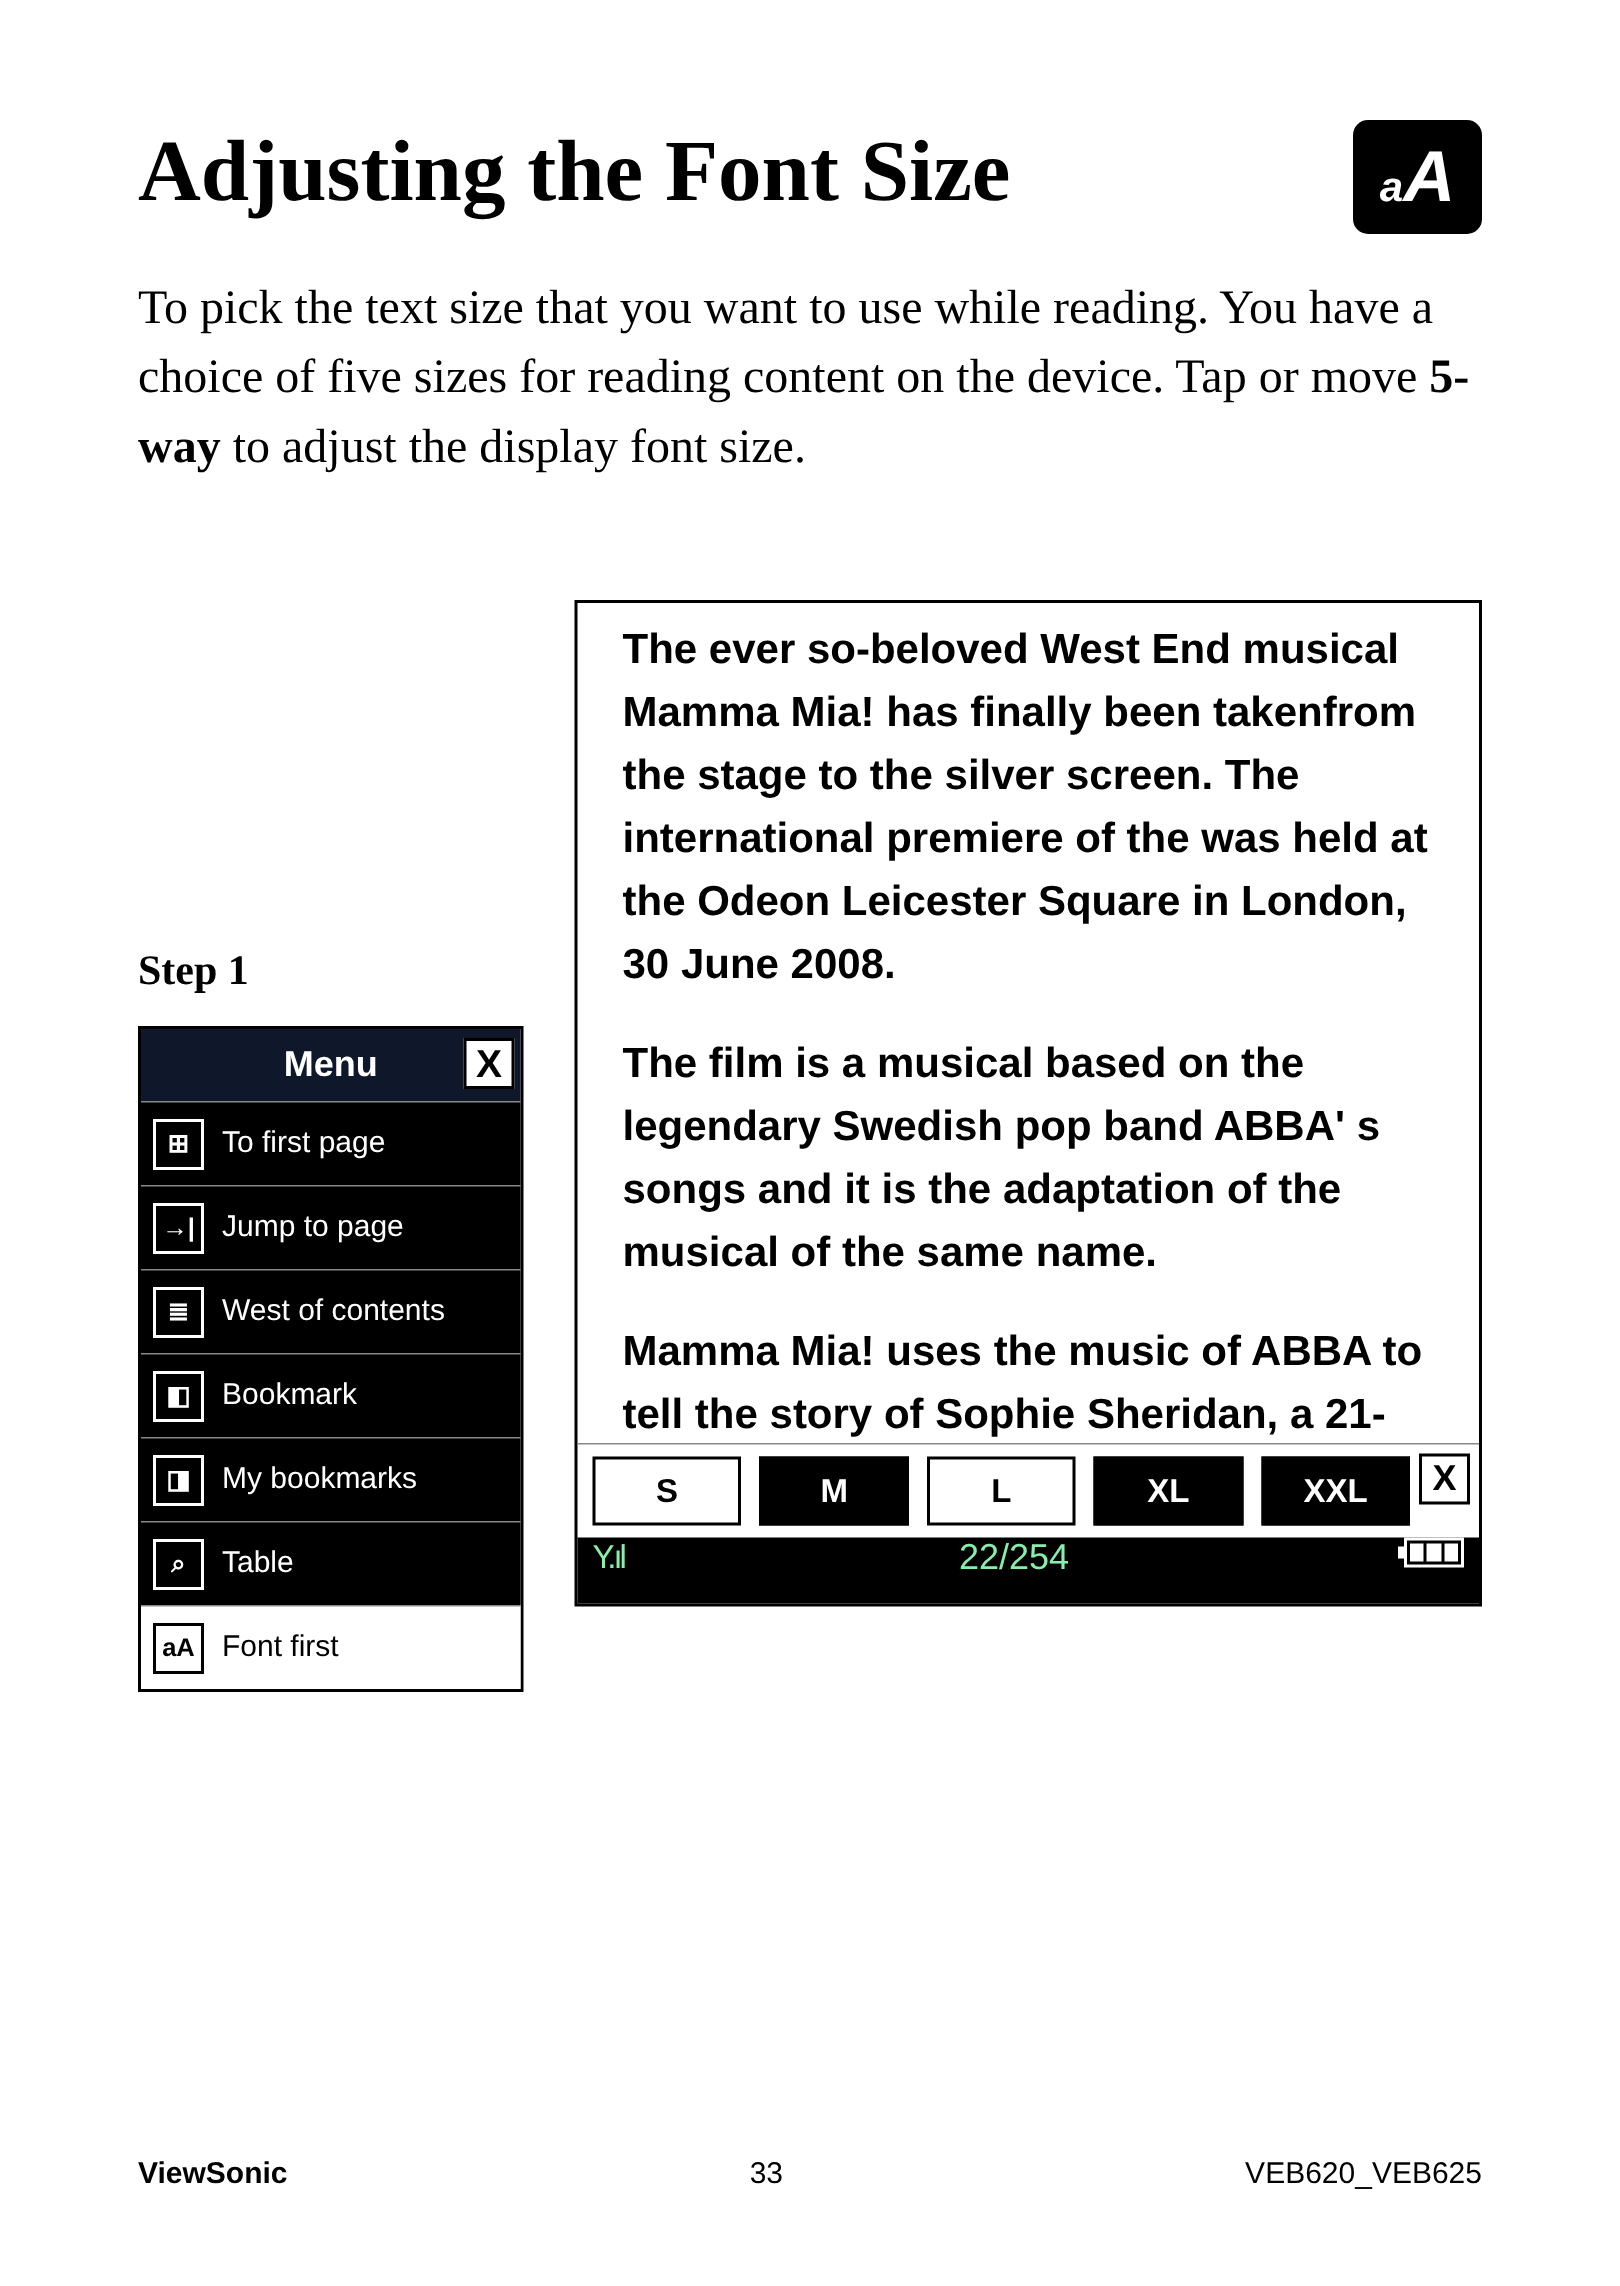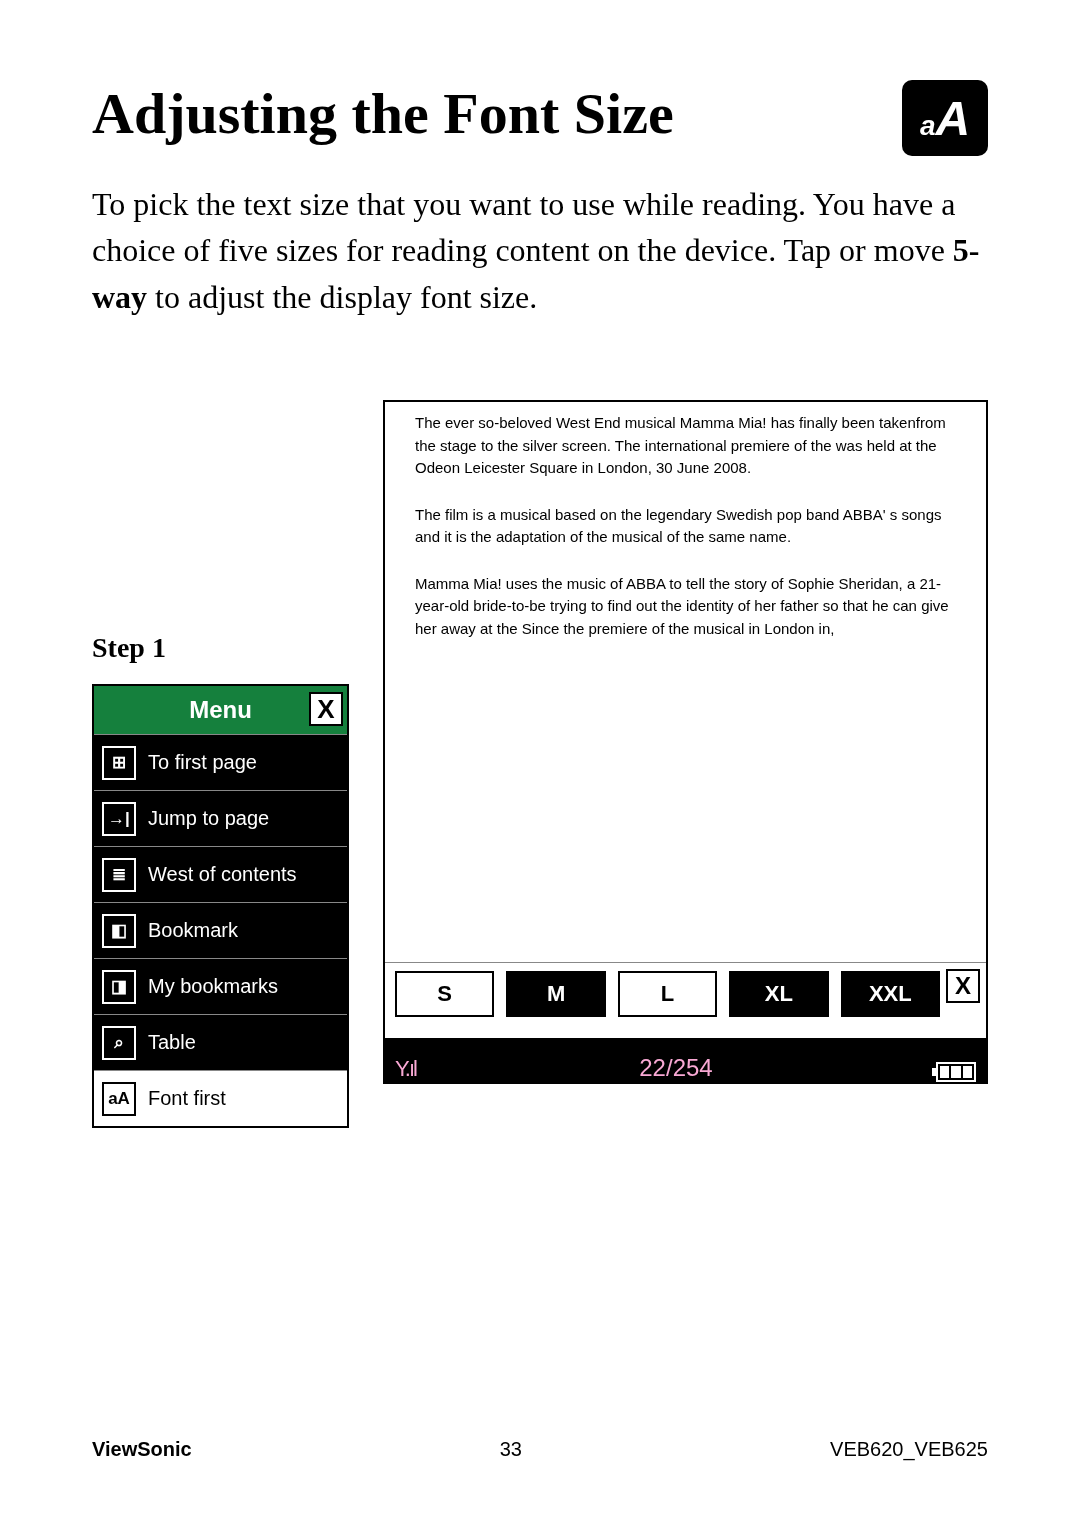--- a/index.html
+++ b/index.html
@@ -58,21 +58,21 @@
     font-weight: bold;
     margin-bottom: 20px;
   }
 
   
   .menu-panel {
     border: 2px solid #000;
     font-family: Arial, Helvetica, sans-serif;
   }
   .menu-header {
-    background: #15803d;
+    background: #0f172a;
     color: #fff;
     display: flex;
     align-items: center;
     justify-content: center;
     position: relative;
     height: 48px;
   }
   .menu-header-title {
     font-size: 24px;
     font-weight: bold;
@@ -137,24 +137,25 @@
   }
   .reader-titlebar .loading-dots {
     width: 30px; height: 22px; position: relative; margin-right: 8px;
   }
   .reader-titlebar .loading-dots::before {
     content: "·˙·"; font-size: 18px; color: #444; letter-spacing: 2px;
     position: absolute; top: -4px;
   }
   .reader-body {
     padding: 10px 22px 4px 30px;
-    font-size: 15px;
+    font-size: 28px;
     line-height: 1.5;
     height: 560px;
     overflow: hidden;
+    font-weight: bold;
   }
   .reader-body p { margin-bottom: 24px; }
 
   .size-bar {
     position: relative;
     border-top: 1px solid #888;
     padding: 8px 46px 8px 10px;
     display: flex;
     gap: 12px;
   }
@@ -176,28 +177,27 @@
     width: 34px;
     height: 34px;
     border: 2px solid #000;
     font-weight: bold;
     font-size: 24px;
     display: flex; align-items: center; justify-content: center;
   }
 
   .reader-statusbar {
     background: #000;
-    color: #f9a8d4;
+    color: #86efac;
     height: 44px;
     display: flex;
-    align-items: flex-end;
+    align-items: flex-start;
     justify-content: space-between;
     padding: 0 10px;
     font-size: 24px;
-    margin-top: 13px;
   }
   .status-signal {
     font-family: Arial; font-size: 22px; letter-spacing: -2px;
   }
   .status-battery {
     width: 40px; height: 20px; border: 2px solid #fff; position: relative;
   }
   .status-battery::after {
     content: ""; position: absolute; left: -6px; top: 4px; width: 4px; height: 8px; background: #fff;
   }

